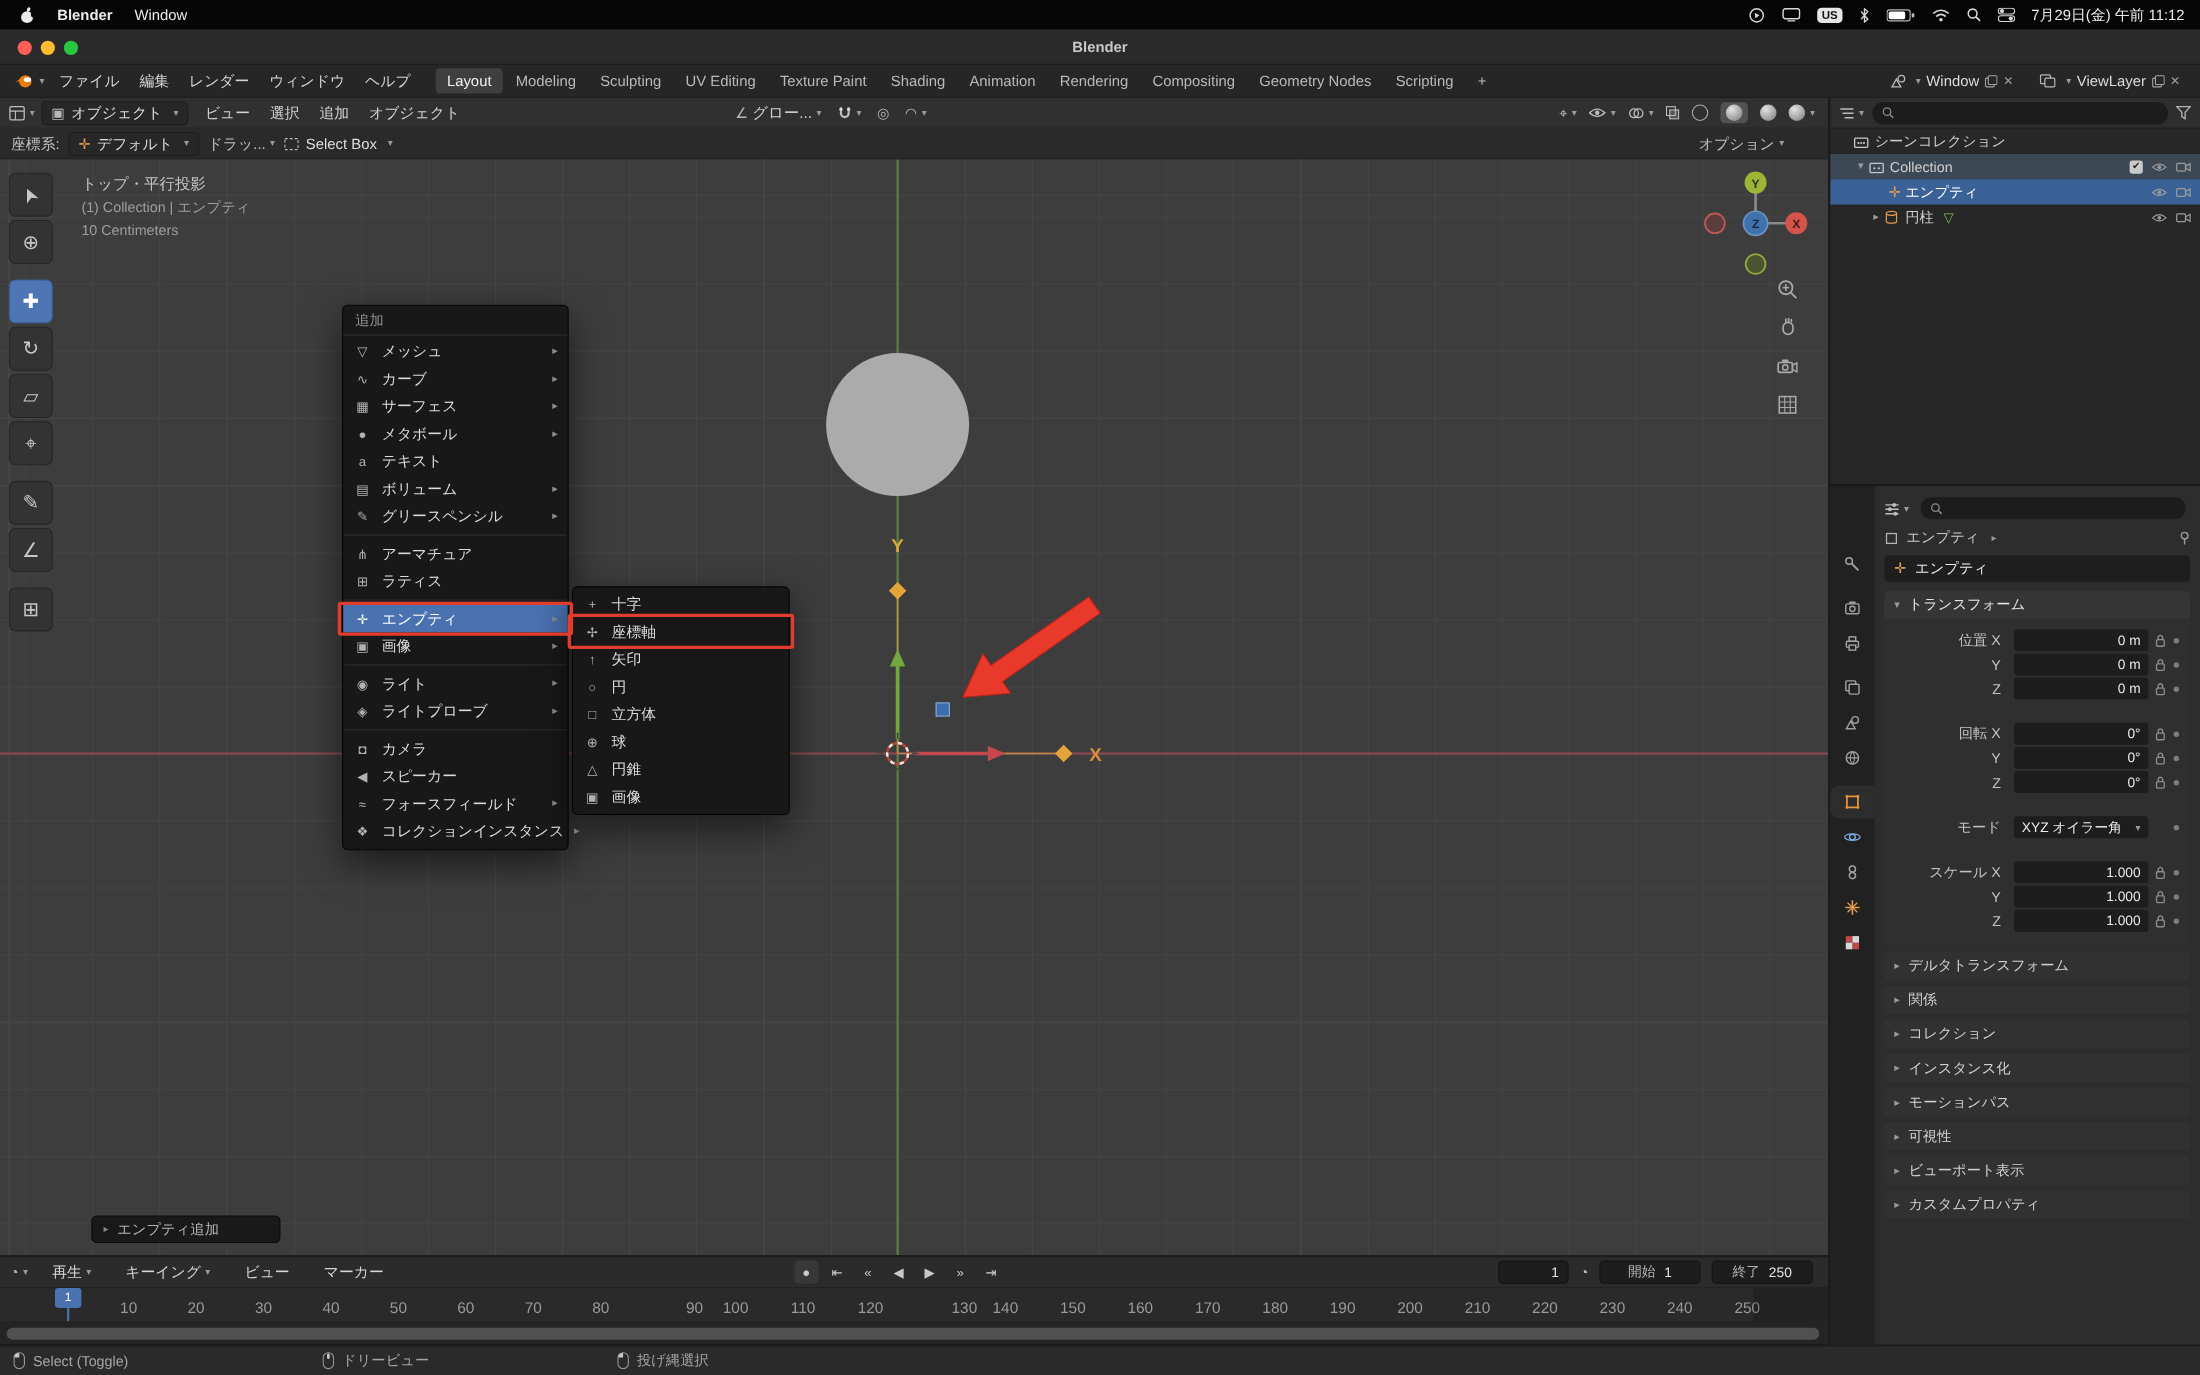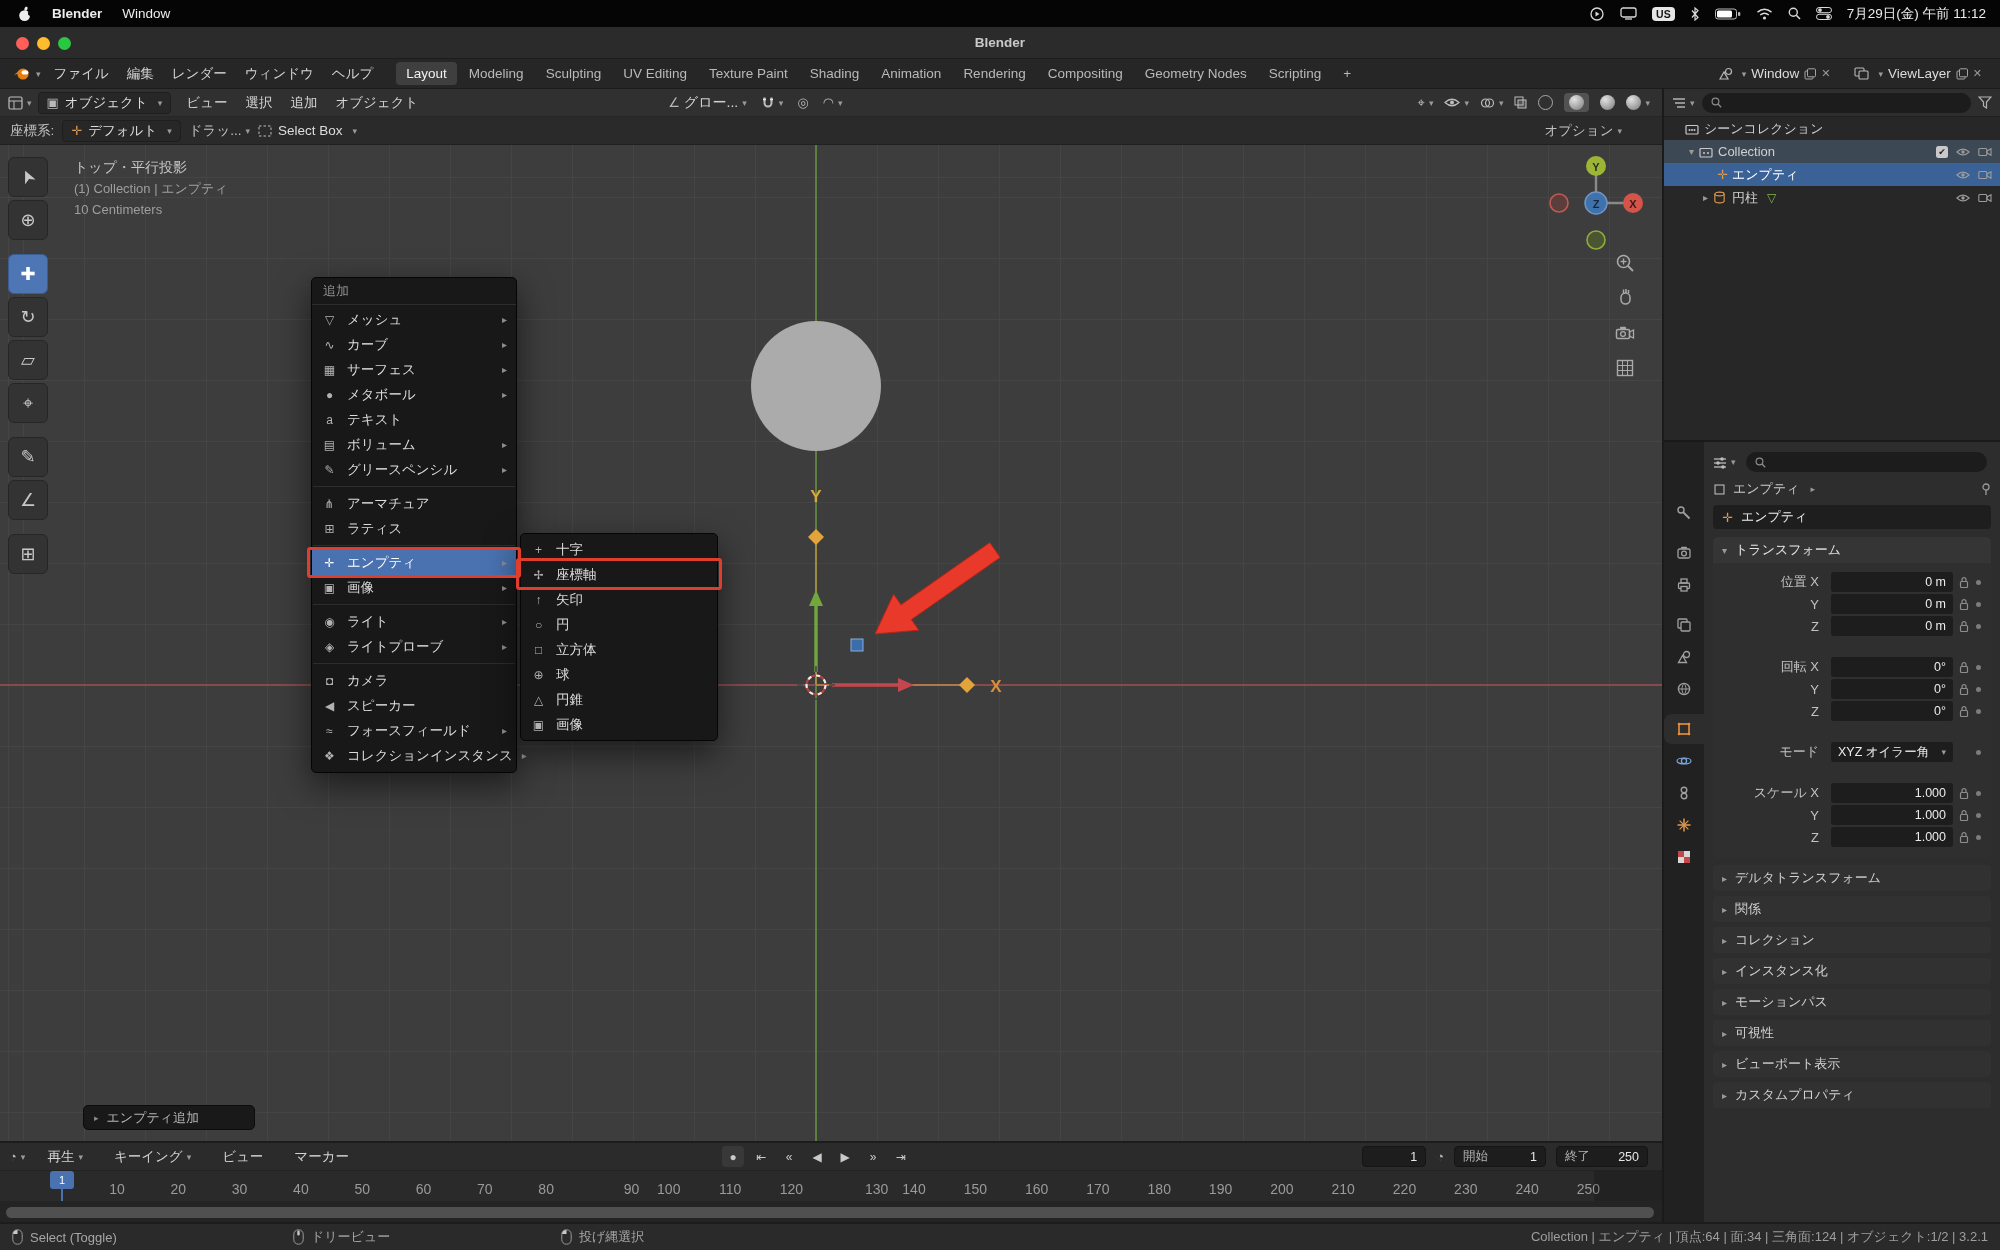--- a/index.html
+++ b/index.html
@@ -75,21 +75,21 @@
 .rbox{position:absolute;border:3px solid #e23c2c;border-radius:3px;z-index:60;pointer-events:none}
 #annot-arrow{position:absolute;left:860px;top:542px;z-index:40}
 
 
 #timeline{left:0;top:1141px;width:1662px;height:81px;background:#2b2b2b;border-top:2px solid #1c1c1c}
 #tl-header{position:relative;height:27px;display:flex;align-items:center;padding:0 9px;gap:13px}
 #tl-transport{position:absolute;left:722px;top:3px;display:flex;align-items:center;gap:6px}
 .tbtn{min-width:22px;height:21px;display:flex;align-items:center;justify-content:center;color:#c9c9c9;font-size:12px;background:#383838;border-radius:4px;padding:0 4px}
 .tbtn.plain{background:none}
 #tl-fields{position:absolute;right:14px;top:3px;display:flex;align-items:center;gap:10px}
-.tfield{height:21px;background:#1d1d1d;border:1px solid #151515;border-radius:4px;display:flex;align-items:center;justify-content:space-between;font-size:12.5px;color:#e6e6e6;padding:0 8px;gap:8px}
+.tfield{height:21px;background:#1d1d1d;border:1px solid #151515;border-radius:4px;display:flex;align-items:center;justify-content:center;font-size:12.5px;color:#e6e6e6;padding:0 8px;gap:8px}
 .tfield .fl{color:#b5b5b5}
 #tl-ruler{position:absolute;top:27px;left:0;right:0;height:31px;background:#2a2a2a;border-top:1px solid #222}
 .tick{position:absolute;bottom:4px;transform:translateX(-50%);font-size:14px;color:#9a9a9a}
 #tl-shade{position:absolute;left:1594px;top:0;right:0;height:31px;background:rgba(0,0,0,.18)}
 #playhead{position:absolute;left:50px;top:0;width:24px;height:18px;background:#4a72b0;border-radius:3px;color:#fff;font-size:11px;display:flex;align-items:center;justify-content:center}
 #playline{position:absolute;left:61px;top:18px;width:2px;height:13px;background:#4a72b0}
 #tl-scroll{position:absolute;top:58px;left:0;right:0;height:23px;background:#242424}
 #tl-thumb{position:absolute;left:6px;right:8px;top:6px;height:11px;background:#505050;border-radius:5.5px}
 
 
@@ -722,23 +722,20 @@
   </div>
   <div class="sb-grp" style="left:561px">
     <span>
         <svg width="11" height="16" viewBox="0 0 11 16">
           <rect x="0.8" y="0.8" width="9.4" height="14.4" rx="4.5" stroke="#9a9a9a" fill="none"></rect>
           <path d="M1 5 H5.5 V1 A4.5 4.5 0 0 0 1 5 Z" fill="#c9c9c9"></path>
         </svg>
       </span>
     <span>投げ縄選択</span>
   </div>
-  <div class="sb-grp" id="sb-right">
-    <span>Collection | エンプティ | 頂点:64 | 面:34 | 三角面:124 | オブジェクト:1/2 | 3.2.1</span>
-  </div>
 </div>
 
 <div id="outliner" class="abs">
   <div id="ol-header">
     <span class="flex">
         <svg width="14" height="12" viewBox="0 0 14 12">
           <line x1="1" y1="2" x2="13" y2="2" stroke="#bdbdbd" stroke-width="1.4"></line>
           <line x1="3" y1="6" x2="13" y2="6" stroke="#bdbdbd" stroke-width="1.4"></line>
           <line x1="5" y1="10" x2="13" y2="10" stroke="#bdbdbd" stroke-width="1.4"></line>
         </svg>

